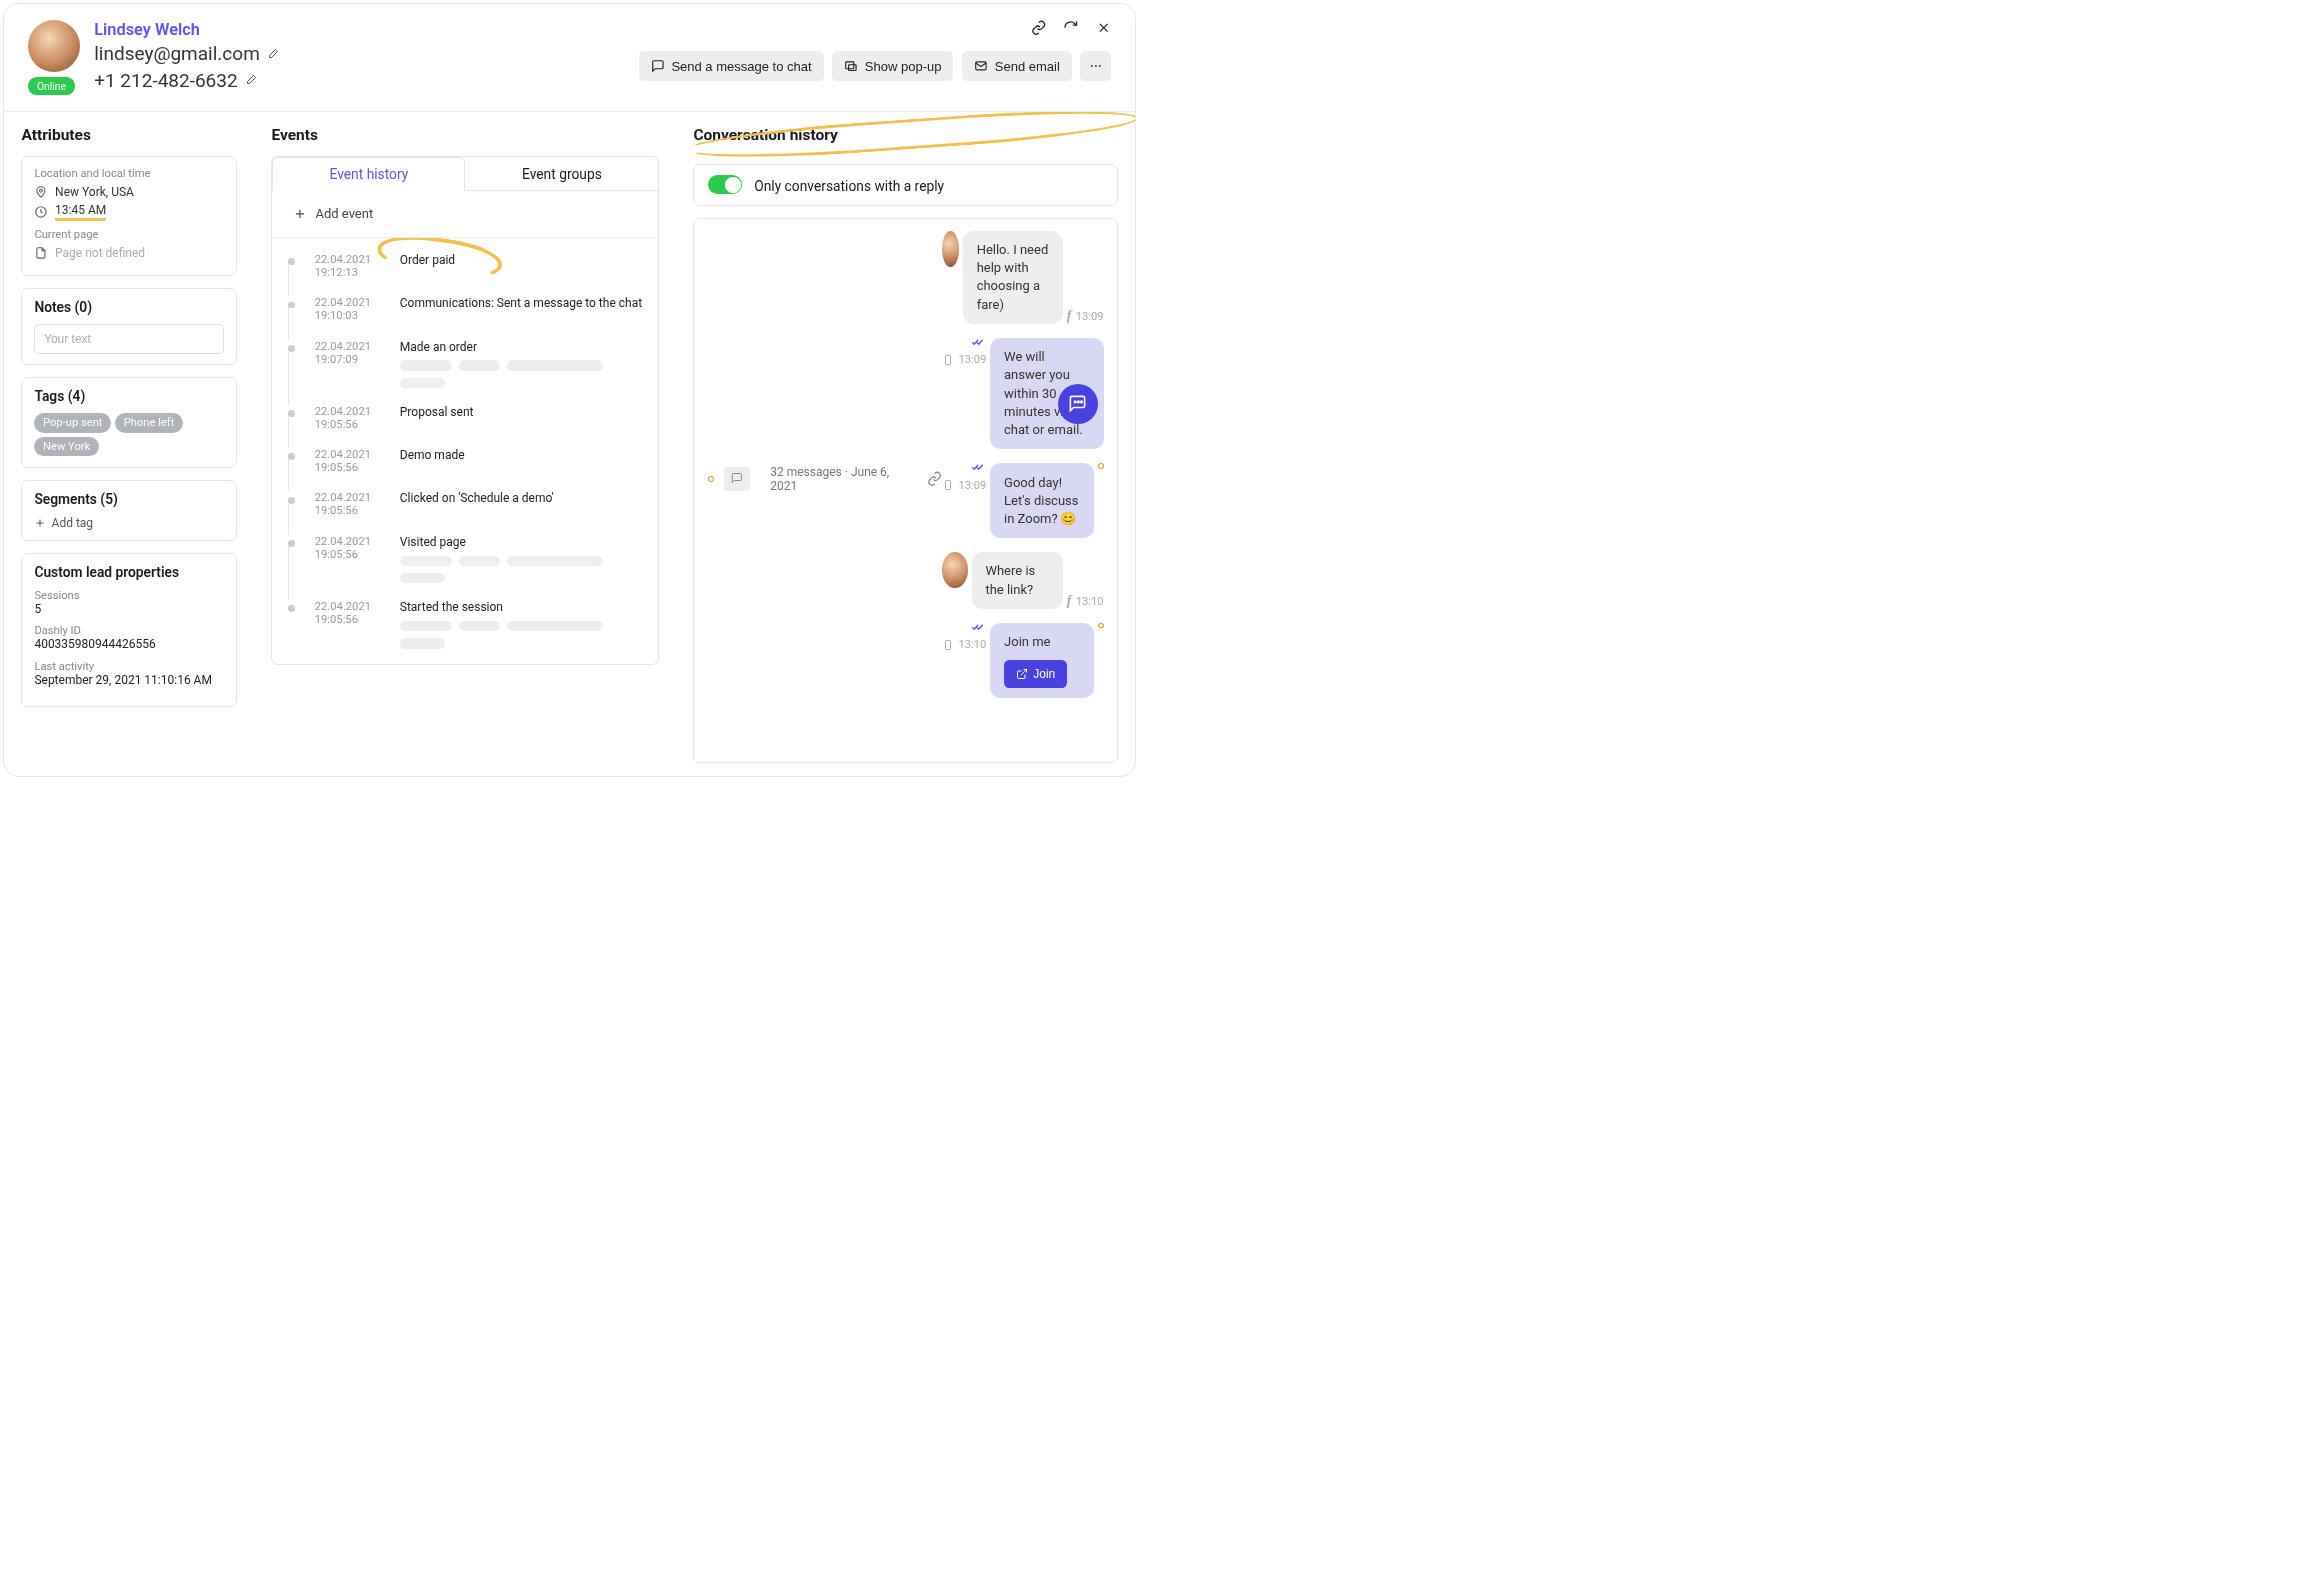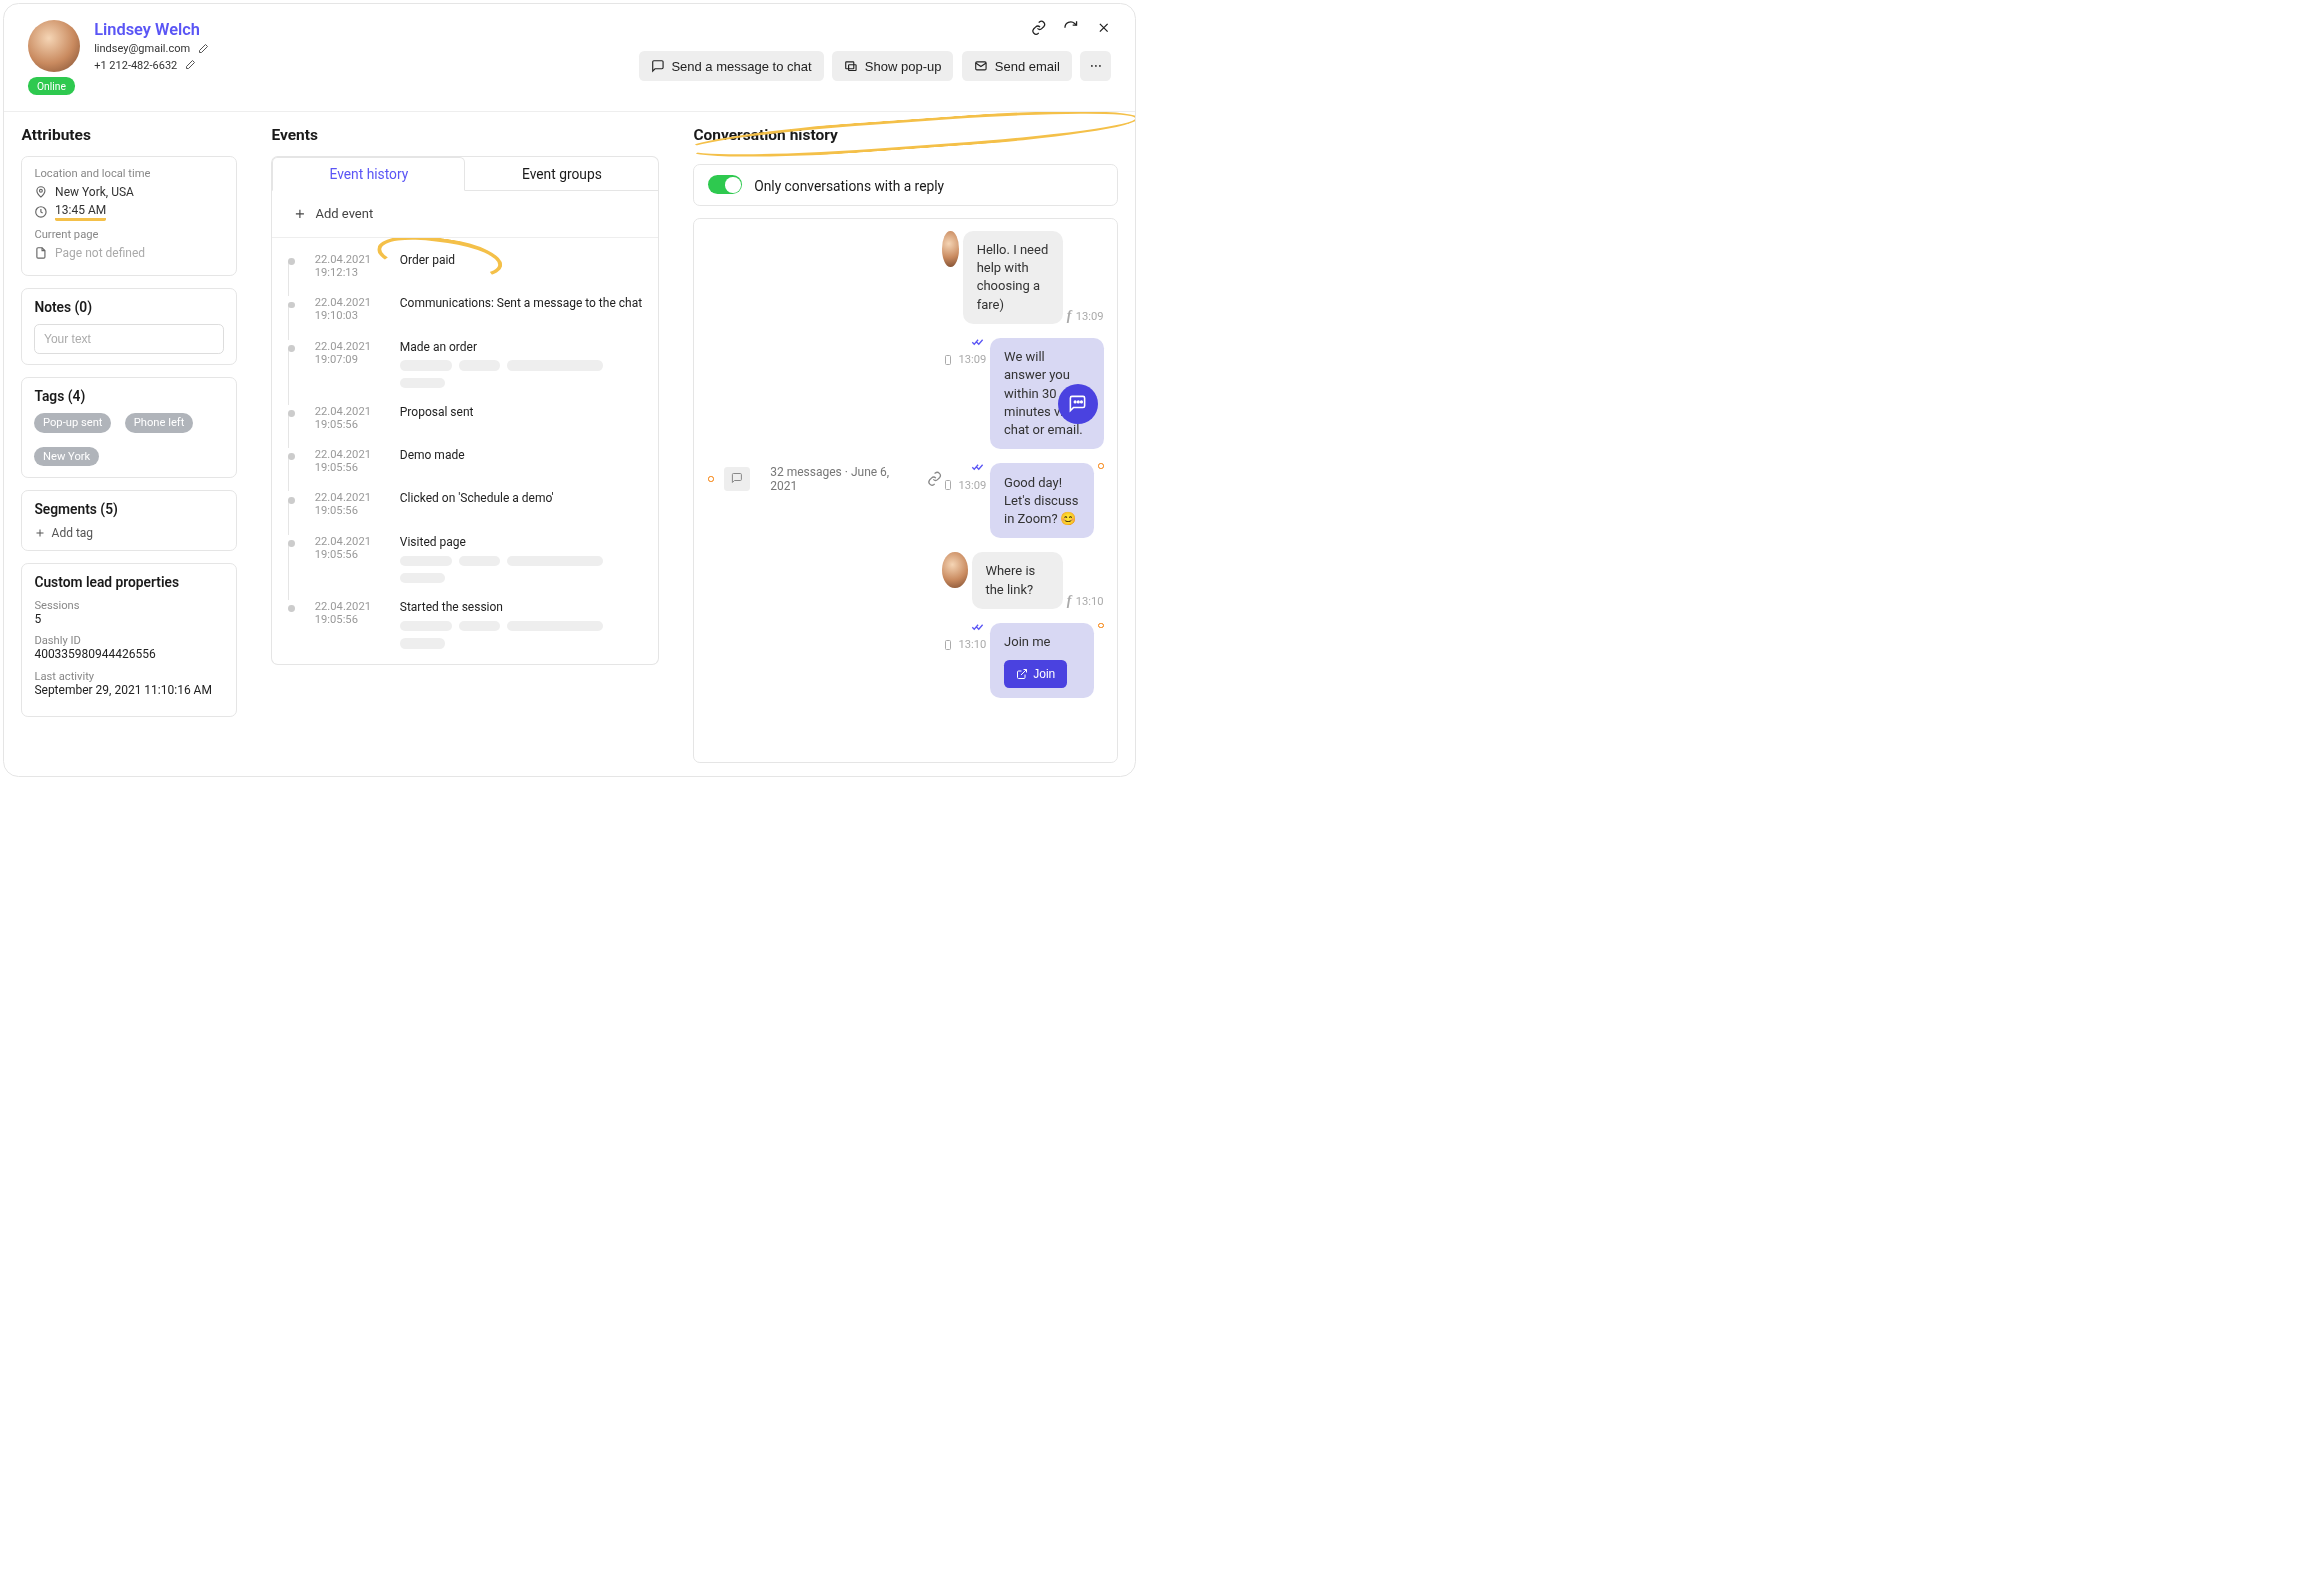--- a/index.html
+++ b/index.html
@@ -8,21 +8,21 @@
 .header { display: flex; align-items: flex-start; padding: 15.5px 24px; border-bottom: 0.9px solid #eee; gap: 13.8px; }
 .avatar-wrap { position: relative; }
 .avatar { width: 52px; height: 52px; border-radius: 50%; background: radial-gradient(circle at 40% 35%, #f5d5b5 0%, #c98a5f 55%, #7a4a2e 100%); }
 .avatar.agent { background: radial-gradient(circle at 40% 30%, #f3dcc4 0%, #d8a77f 40%, #9e6b46 80%); }
 .avatar.small { width: 36px; height: 36px; }
 .avatar.xs { width: 20.7px; height: 20.7px; }
 .avatar-ring { border: 1.7px solid #f57c00; padding: 1.7px; border-radius: 50%; display:inline-block; }
 .status-badge { background: #2ec94f; color: #fff; font-size: 10.3px; padding: 2.6px 8.6px; border-radius: 8.6px; display: inline-block; margin-top: 5.2px; }
 .user-info { flex: 0 0 auto; }
 .user-name { color: #5a55f5; font-size: 16.4px; font-weight: 600; }
-.user-email, .user-phone { color: #333; font-size: 11px; display: flex; align-items: center; gap: 6.9px; margin-top: 3.4px; }
+.user-email, .user-phone { color: #333; font-size: 19px; display: flex; align-items: center; gap: 6.9px; margin-top: 3.4px; }
 .pencil { width: 12px; height: 12px; color: #555; cursor: pointer; }
 .header-spacer { flex: 1; }
 .icon-row { display:flex; gap:17px; justify-content:flex-end; margin-bottom: 15.5px;}
 .icon-row svg { width:15.5px; height:15.5px; color:#222; }
 .btn-row { display:flex; gap:8.6px; }
 .btn { display: inline-flex; align-items: center; gap: 6.9px; background: #eee; border: none; padding: 7.8px 12px; border-radius: 5.2px; font-size: 13px; color: #222; cursor: pointer; }
 .btn svg { width: 13.8px; height: 13.8px; }
 .btn.icon-only { padding: 7.8px 8.6px; }
 .main { display: flex; flex: 1; overflow: hidden; }
 .col { padding: 13.8px 17px; }
@@ -32,21 +32,21 @@
 .section-title { font-size: 15.5px; font-weight: 700; margin-bottom: 12px; position: relative; display: inline-block; }
 .circle-annot::before { content:""; position:absolute; left:-8.6px; right:-20.7px; top:-6.9px; bottom:-5.2px; border:3.4px solid #f4c049; border-radius:50% / 60%; border-left-color:transparent; transform:rotate(-4deg); pointer-events:none; }
 .card { border: 0.9px solid #e5e5e5; border-radius: 6.9px; padding: 10.3px 12px; margin-bottom: 12px; }
 .label { font-size: 11.2px; color: #888; margin-bottom: 5.2px; }
 .row-icon { display: flex; align-items: center; gap: 6.9px; font-size: 12px; color: #333; margin-bottom: 4.3px; }
 .row-icon svg { width: 13.8px; height: 13.8px; color:#666; }
 .underline { border-bottom: 3.4px solid #f4c049; border-radius:1.7px; padding-bottom:0.9px; display:inline-block; }
 .card-title { font-size: 13.8px; font-weight: 600; margin-bottom: 8.6px; }
 .input { width:100%; border:0.9px solid #ddd; border-radius:5.2px; padding:6.9px 8.6px; font-size:12px; }
 .input::placeholder { color:#aaa; }
-.tags { display:flex; flex-wrap:wrap; gap:14px; }
+.tags { display:flex; flex-wrap:wrap; gap:4px; }
 .tag { background:#b0b4ba; color:#fff; padding:3.4px 8.6px; border-radius:10.3px; font-size:11.2px; }
 .addtag { display:flex; align-items:center; gap:5.2px; font-size:12px; color:#555; cursor:pointer; margin-top:6.9px; }
 .prop { margin-bottom:8.6px; }
 .prop .k { font-size:11.2px; color:#888; }
 .prop .v { font-size:12px; color:#222; }
 .tabs { display:flex; border-bottom:0.9px solid #e5e5e5; }
 .tab { flex:1; text-align:center; padding:8px 0; font-size:13.8px; cursor:pointer; border:0.9px solid transparent; border-bottom:none; }
 .tab.active { color:#5a55f5; border:0.9px solid #e5e5e5; border-bottom:0.9px solid #fff; border-radius:5.2px 5.2px 0 0; margin-bottom:-0.9px; }
 .events-wrap { border:0.9px solid #e5e5e5; border-radius:0 0 6.9px 6.9px; border-top:none; }
 .addevent { display:flex; align-items:center; gap:8.6px; padding:15.5px 20.7px; font-size:13px; color:#444; cursor:pointer; border-bottom:0.9px solid #eee; }

